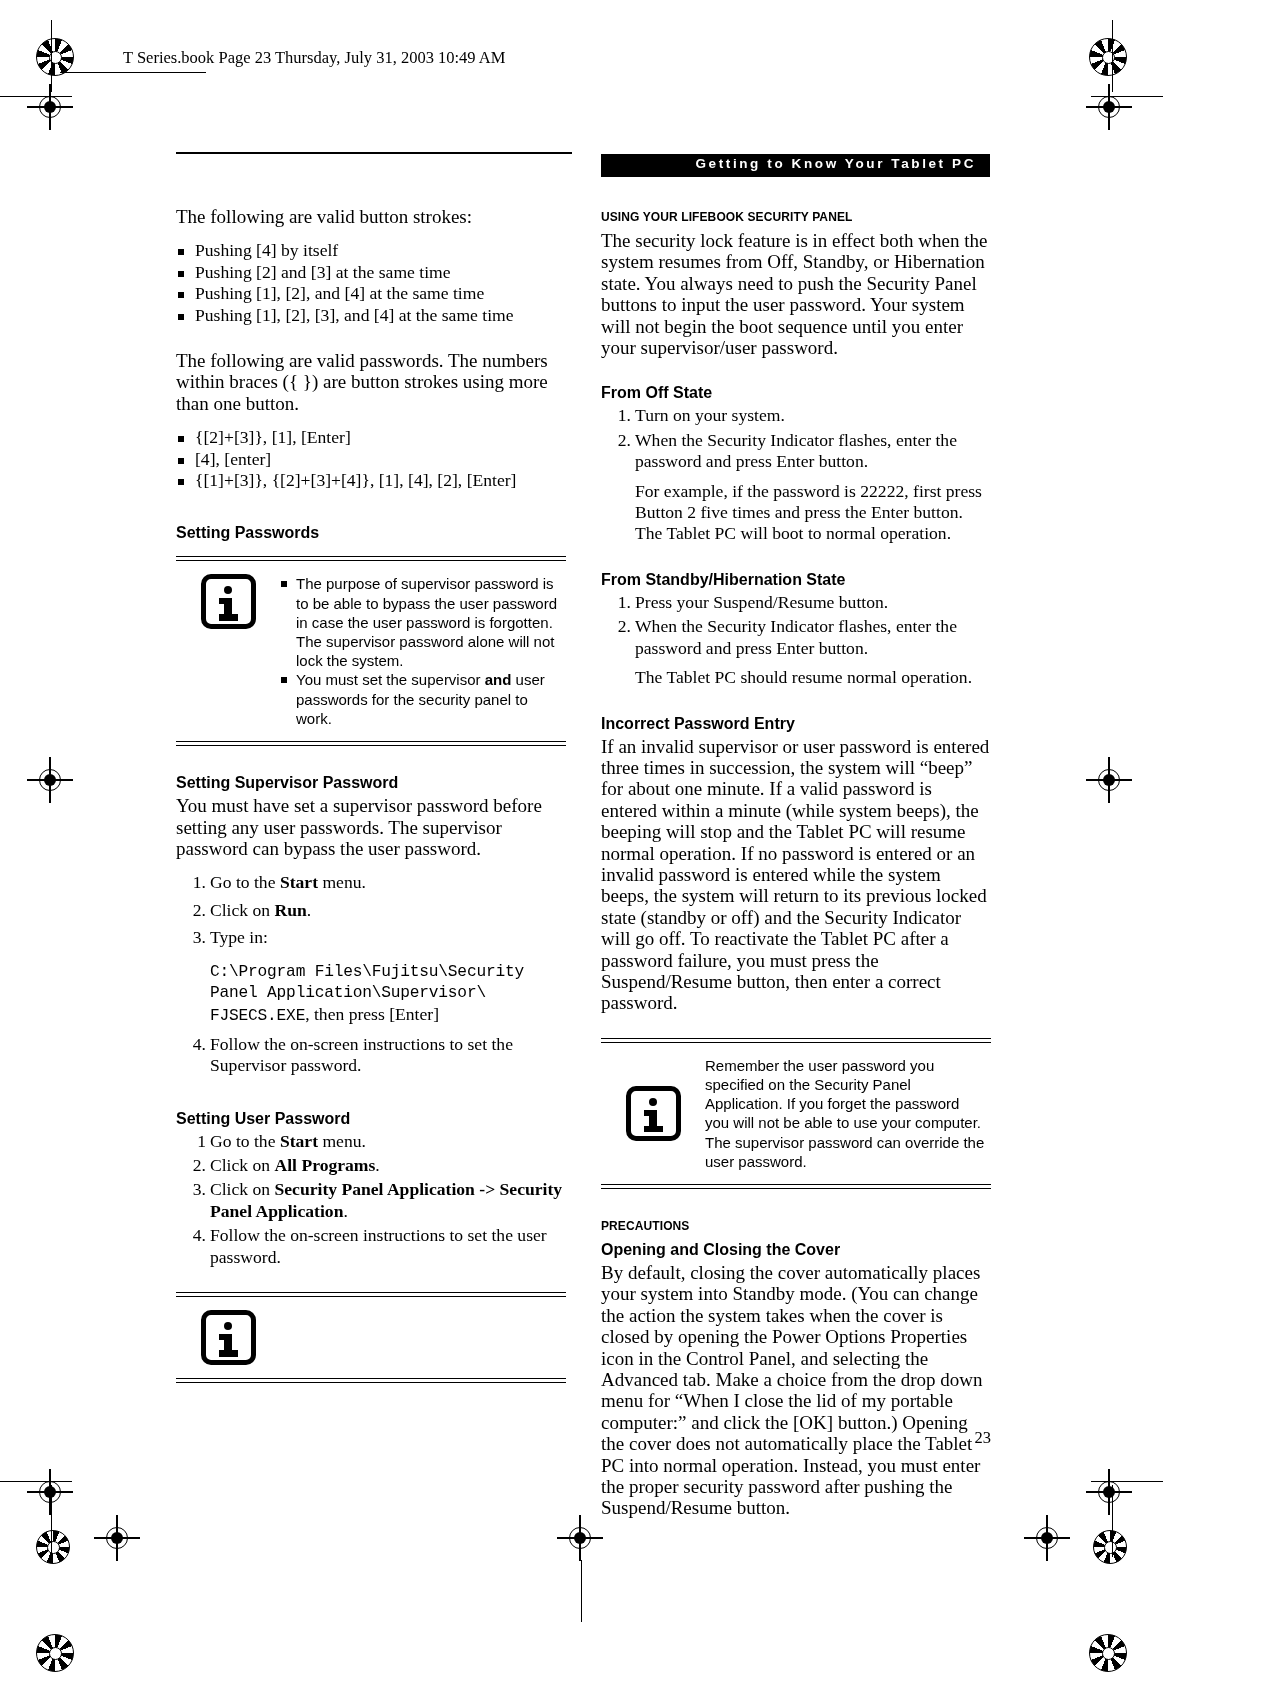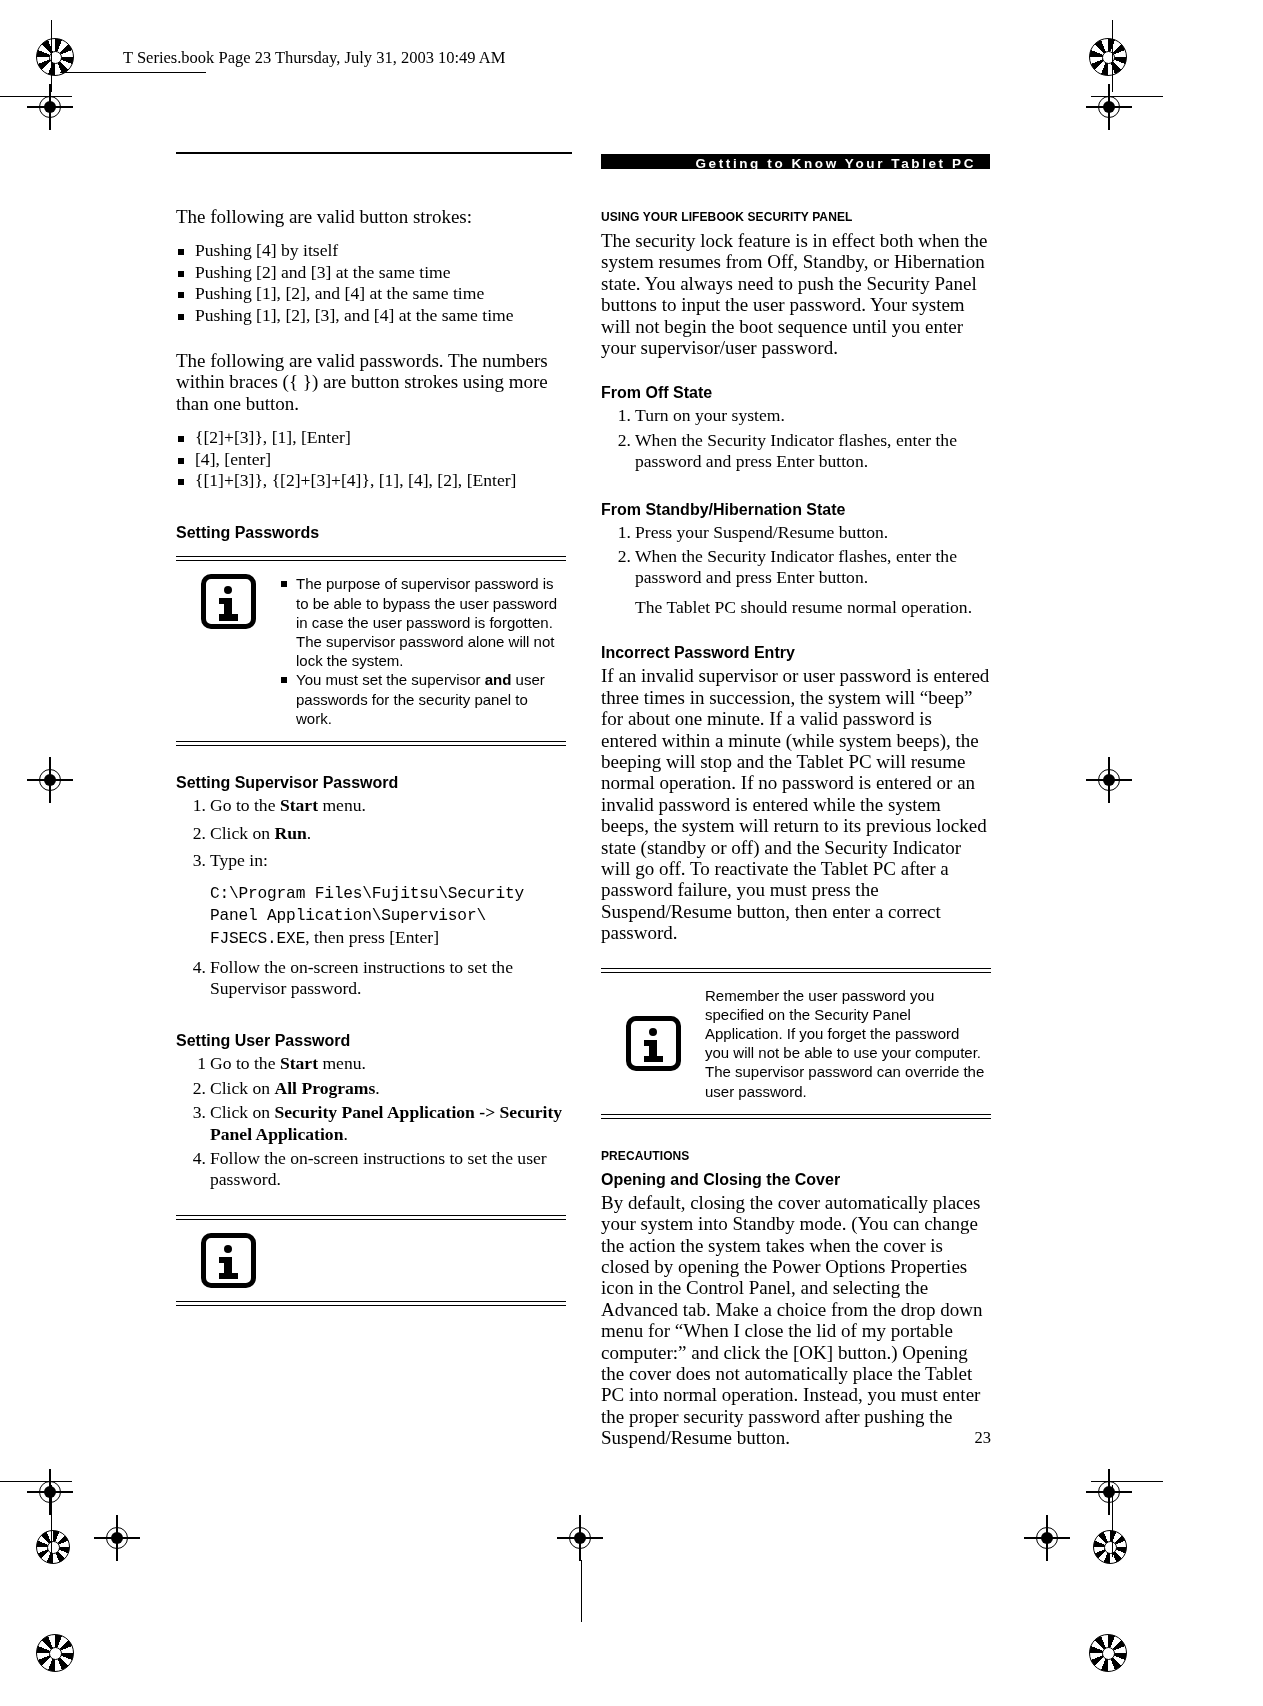--- a/index.html
+++ b/index.html
@@ -105,21 +105,21 @@
     width: 396px;
     height: 2.4px;
     background: #000;
   }
 
   .header-bar {
     position: absolute;
     left: 601px;
     top: 154px;
     width: 389px;
-    height: 15px;
+    height: 23px;
     background: #000000;
   }
   .header-bar-text {
     position: absolute;
     right: 14px;
     top: 2px;
     color: #ffffff;
     font-family: "Liberation Sans", sans-serif;
     font-weight: bold;
     font-size: 13.5px;
@@ -457,20 +457,21 @@
             <li><span>You must set the supervisor </span><b>and</b><span> user passwords for the security panel to work.</span></li>
           </ul>
         </div>
       </div>
       <div class="rule-bot"></div>
     </div>
 
     <div class="spacer-lg"></div>
 
     <h3 class="sub">Setting Supervisor Password</h3>
+    <p class="body">You must have set a supervisor password before setting any user passwords. The supervisor password can bypass the user password.</p>
 
     <ol class="num">
       <li>
         <span class="num">1.</span><span>Go to the </span><b>Start</b><span> menu.</span>
       </li>
       <li>
         <span class="num">2.</span><span>Click on </span><b>Run</b><span>.</span>
       </li>
       <li style="margin-bottom:2px;">
         <span class="num">3.</span><span>Type in:</span>
@@ -536,20 +537,21 @@
 
     <h3 class="sub">From Off State</h3>
     <ol class="num compact" style="margin-bottom:0;">
       <li>
         <span class="num">1.</span><span>Turn on your system.</span>
       </li>
       <li style="margin-bottom:8px;">
         <span class="num">2.</span><span>When the Security Indicator flashes, enter the password and press Enter button.</span>
       </li>
     </ol>
+    <div class="cont">For example, if the password is 22222, first press Button 2 five times and press the Enter button. The Tablet PC will boot to normal operation.</div>
 
     <div class="spacer-md"></div>
 
     <h3 class="sub">From Standby/Hibernation State</h3>
     <ol class="num compact" style="margin-bottom:0;">
       <li>
         <span class="num">1.</span><span>Press your Suspend/Resume button.</span>
       </li>
       <li style="margin-bottom:8px;">
         <span class="num">2.</span><span>When the Security Indicator flashes, enter the password and press Enter button.</span>

